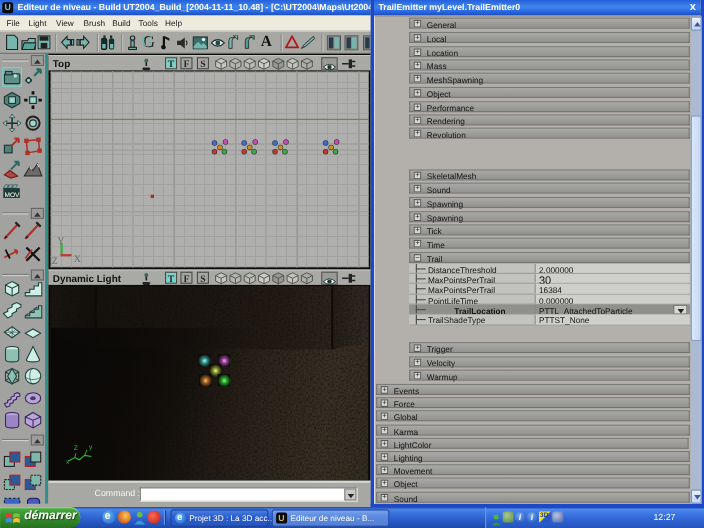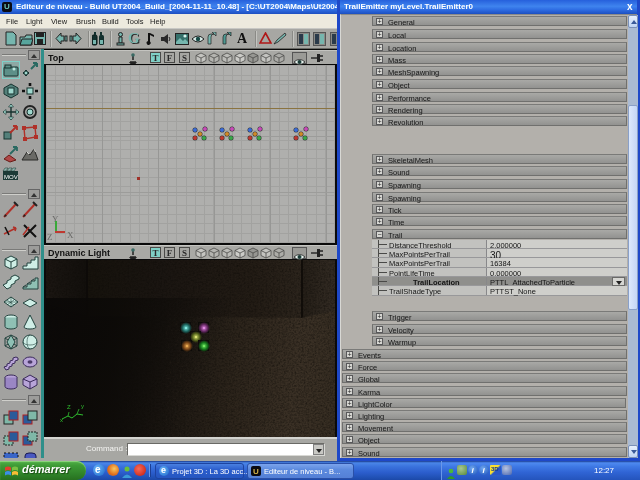--- a/index.html
+++ b/index.html
@@ -632,21 +632,21 @@
         <div class="abs" style="left:0;top:0;width:10px;height:13px;background:linear-gradient(#e8f0fc,#c0d4f4);border:1px solid #7a90b8;border-radius:2px;">
           <div class="abs" style="left:2px;top:4px;width:0;height:0;border-left:3px solid transparent;border-right:3px solid transparent;border-bottom:4px solid #3a5a9a;"></div>
         </div>
         <div class="abs" style="left:0;top:90px;width:10px;height:205px;background:linear-gradient(90deg,#dce8fc,#c4d6f6);border:1px solid #8aa0c8;border-radius:2px;"></div>
         <div class="abs" style="left:0;top:430px;width:10px;height:13px;background:linear-gradient(#e8f0fc,#c0d4f4);border:1px solid #7a90b8;border-radius:2px;">
           <div class="abs" style="left:2px;top:4px;width:0;height:0;border-left:3px solid transparent;border-right:3px solid transparent;border-top:4px solid #3a5a9a;"></div>
         </div>
       </div>
     </div>
     <div class="abs" style="left:0;top:461px;width:640px;height:19px;background:linear-gradient(#1a3a8c 0%,#4a86e8 10%,#3a72dc 30%,#2c5ecd 60%,#2050b4 88%,#1c48a8 100%);">
-      <div class="abs" style="left:0;top:0;width:86px;height:19px;background:linear-gradient(#52b148 0%,#3d9a35 25%,#2f8229 70%,#27701f 100%);border-radius:0 9px 9px 0;box-shadow:inset 0 1px 1px #8fd880;">
+      <div class="abs" style="left:0;top:0;width:73px;height:19px;background:linear-gradient(#52b148 0%,#3d9a35 25%,#2f8229 70%,#27701f 100%);border-radius:0 9px 9px 0;box-shadow:inset 0 1px 1px #8fd880;">
         <svg class="abs" style="left:5px;top:3px;" width="14" height="13" viewBox="0 0 14 13">
           <path d="M0 3.5Q3 1.5 6 3.5V7Q3 5 0 7z" fill="#e23e2e"></path>
           <path d="M7 3.5Q10 1.5 13 3.5V7Q10 5 7 7z" fill="#7ac143"></path>
           <path d="M0 8Q3 6 6 8v3.5Q3 9.5 0 11.5z" fill="#3b8ee8"></path>
           <path d="M7 8q3-2 6 0v3.5q-3-2-6 0z" fill="#f8bd35"></path>
         </svg>
         <div class="abs" style="left:22px;top:2px;font-size:11px;font-weight:bold;font-style:italic;color:#fff;text-shadow:1px 1px 1px #1a4a14;">démarrer</div>
       </div>
       <div class="abs" style="left:93px;top:3px;width:12px;height:12px;border-radius:6px;background:radial-gradient(circle at 35% 35%,#6ab4f8,#1a66c8);">
         <div class="abs" style="left:2px;top:0px;color:#fff;font-size:10px;font-weight:bold;">e</div>

